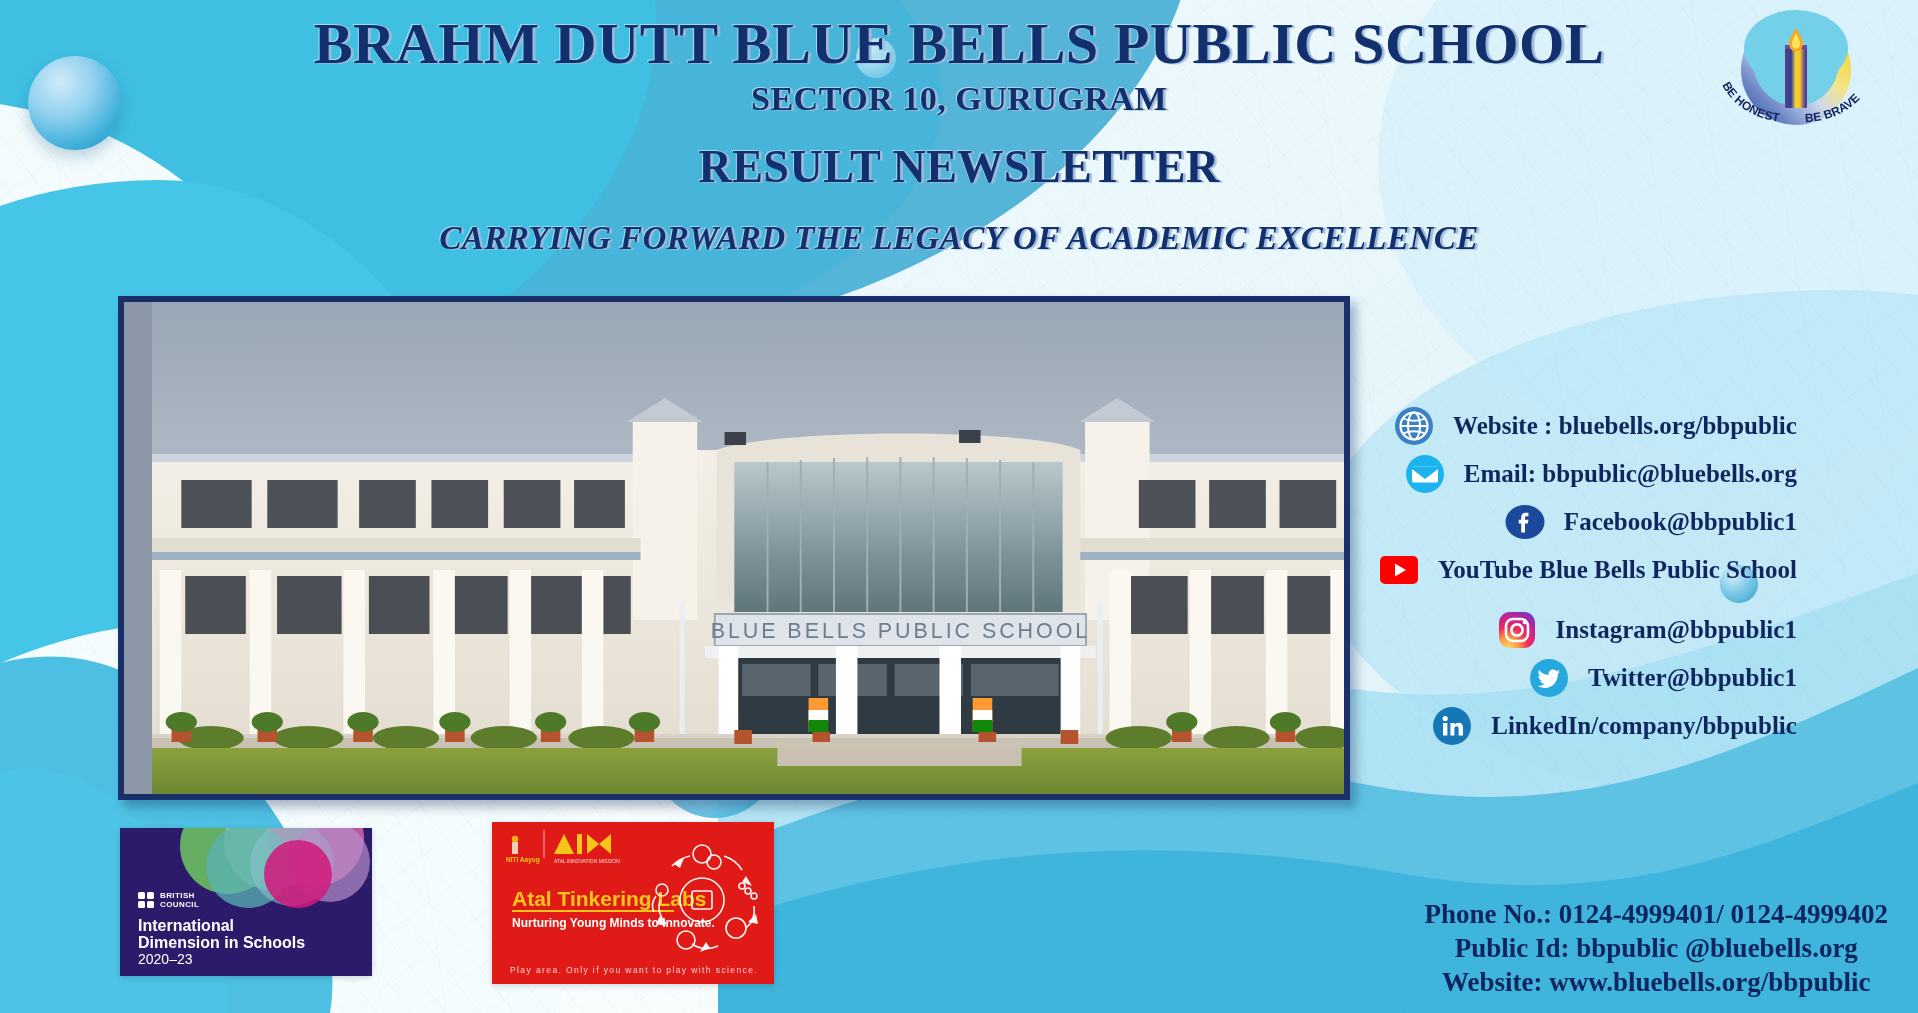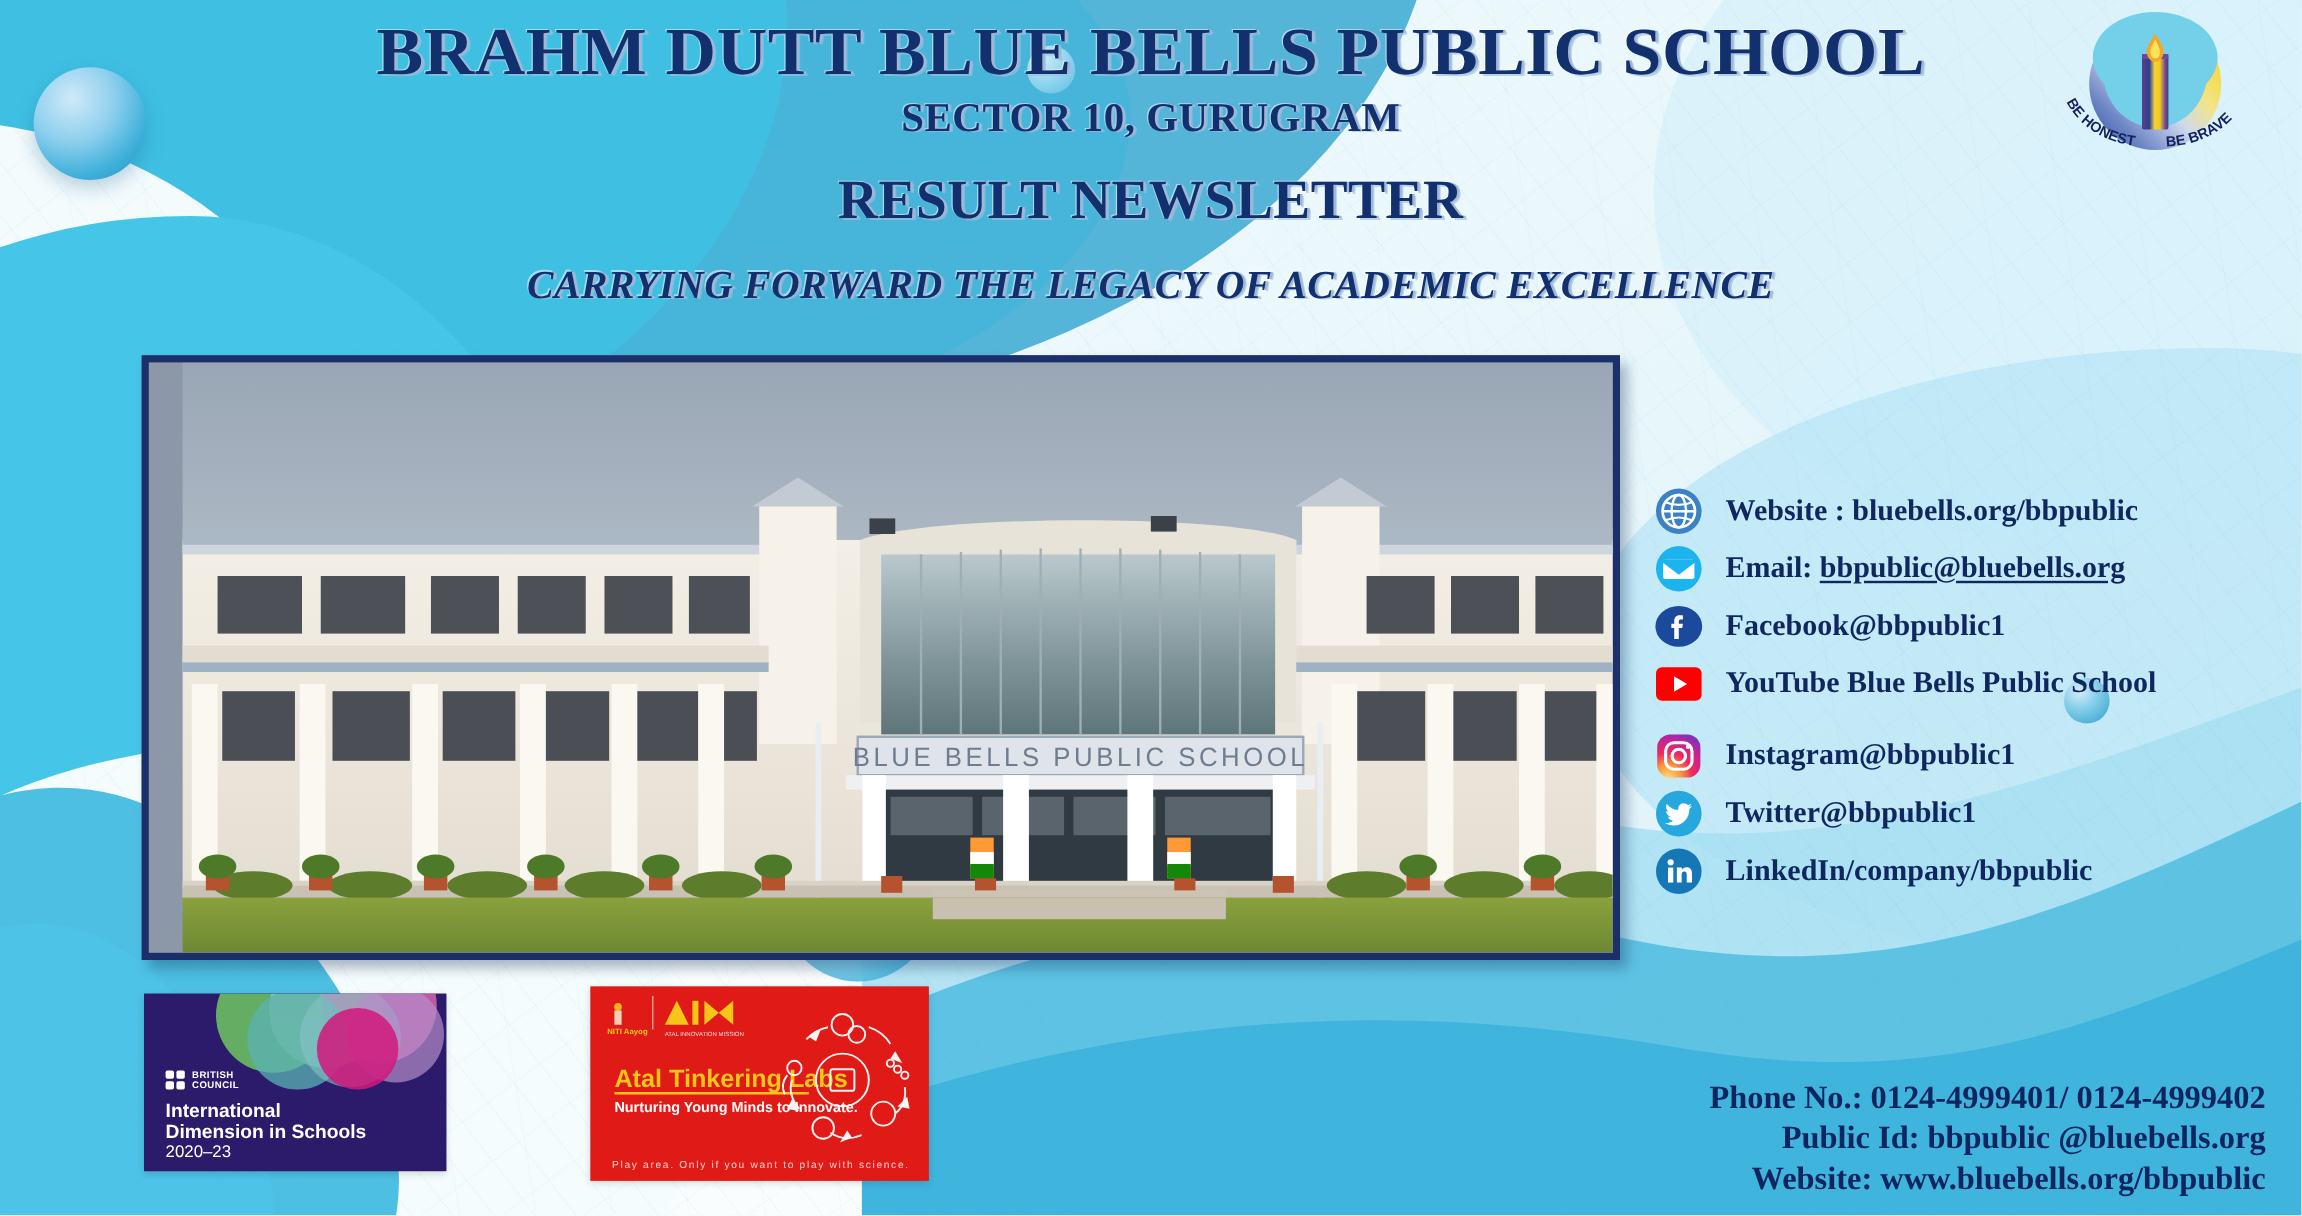--- a/index.html
+++ b/index.html
@@ -149,46 +149,46 @@
     box-shadow:6px 7px 10px rgba(20,50,90,.35);
     z-index:15; overflow:hidden;padding-left:28px;
   }
   .photo-svg { width:100%; height:100%; display:block; }
 
   
   .contacts {
     position:absolute; left:1378px; top:404px; z-index:25;
     display:flex; flex-direction:column; gap:4px;
   }
-  .crow { display:flex; align-items:center; gap:18px; height:44px; }
+  .crow { display:flex; align-items:center; gap:18px; height:44px;justify-content:flex-end; }
   .crow.gap-after { margin-bottom:12px; }
   .cicon { width:42px; height:42px; flex:0 0 42px; display:flex; align-items:center; justify-content:center; }
   .ctext {
     font-family:"Liberation Serif", serif;
     font-weight:bold; font-size:25px; color:#10265e;
     white-space:nowrap;
   }
-  .ctext .u { text-decoration:underline; text-underline-offset:3px; }
+  .ctext .u { text-underline-offset:3px; }
 
   
   .badge-bc {
     position:absolute; left:120px; top:828px; width:252px; height:148px;
     background:#2c1a6b; z-index:22; overflow:hidden;
     box-shadow:0 2px 6px rgba(0,0,0,.15);
   }
   .badge-atl {
     position:absolute; left:492px; top:822px; width:282px; height:162px;
     background:#e01b17; z-index:22; overflow:hidden;
     box-shadow:0 2px 6px rgba(0,0,0,.15);
   }
 
   
   .footer {
     position:absolute; right:30px; bottom:14px; z-index:30;
-    text-align:right;
+    text-align:center;
     font-family:"Liberation Serif", serif;
     font-weight:bold; color:#0f2560; font-size:27px; line-height:1.26;
   }
   .footer .u { text-underline-offset:3px; }
 </style>
 </head>
 <body>
 
 <div id="stage">
 

